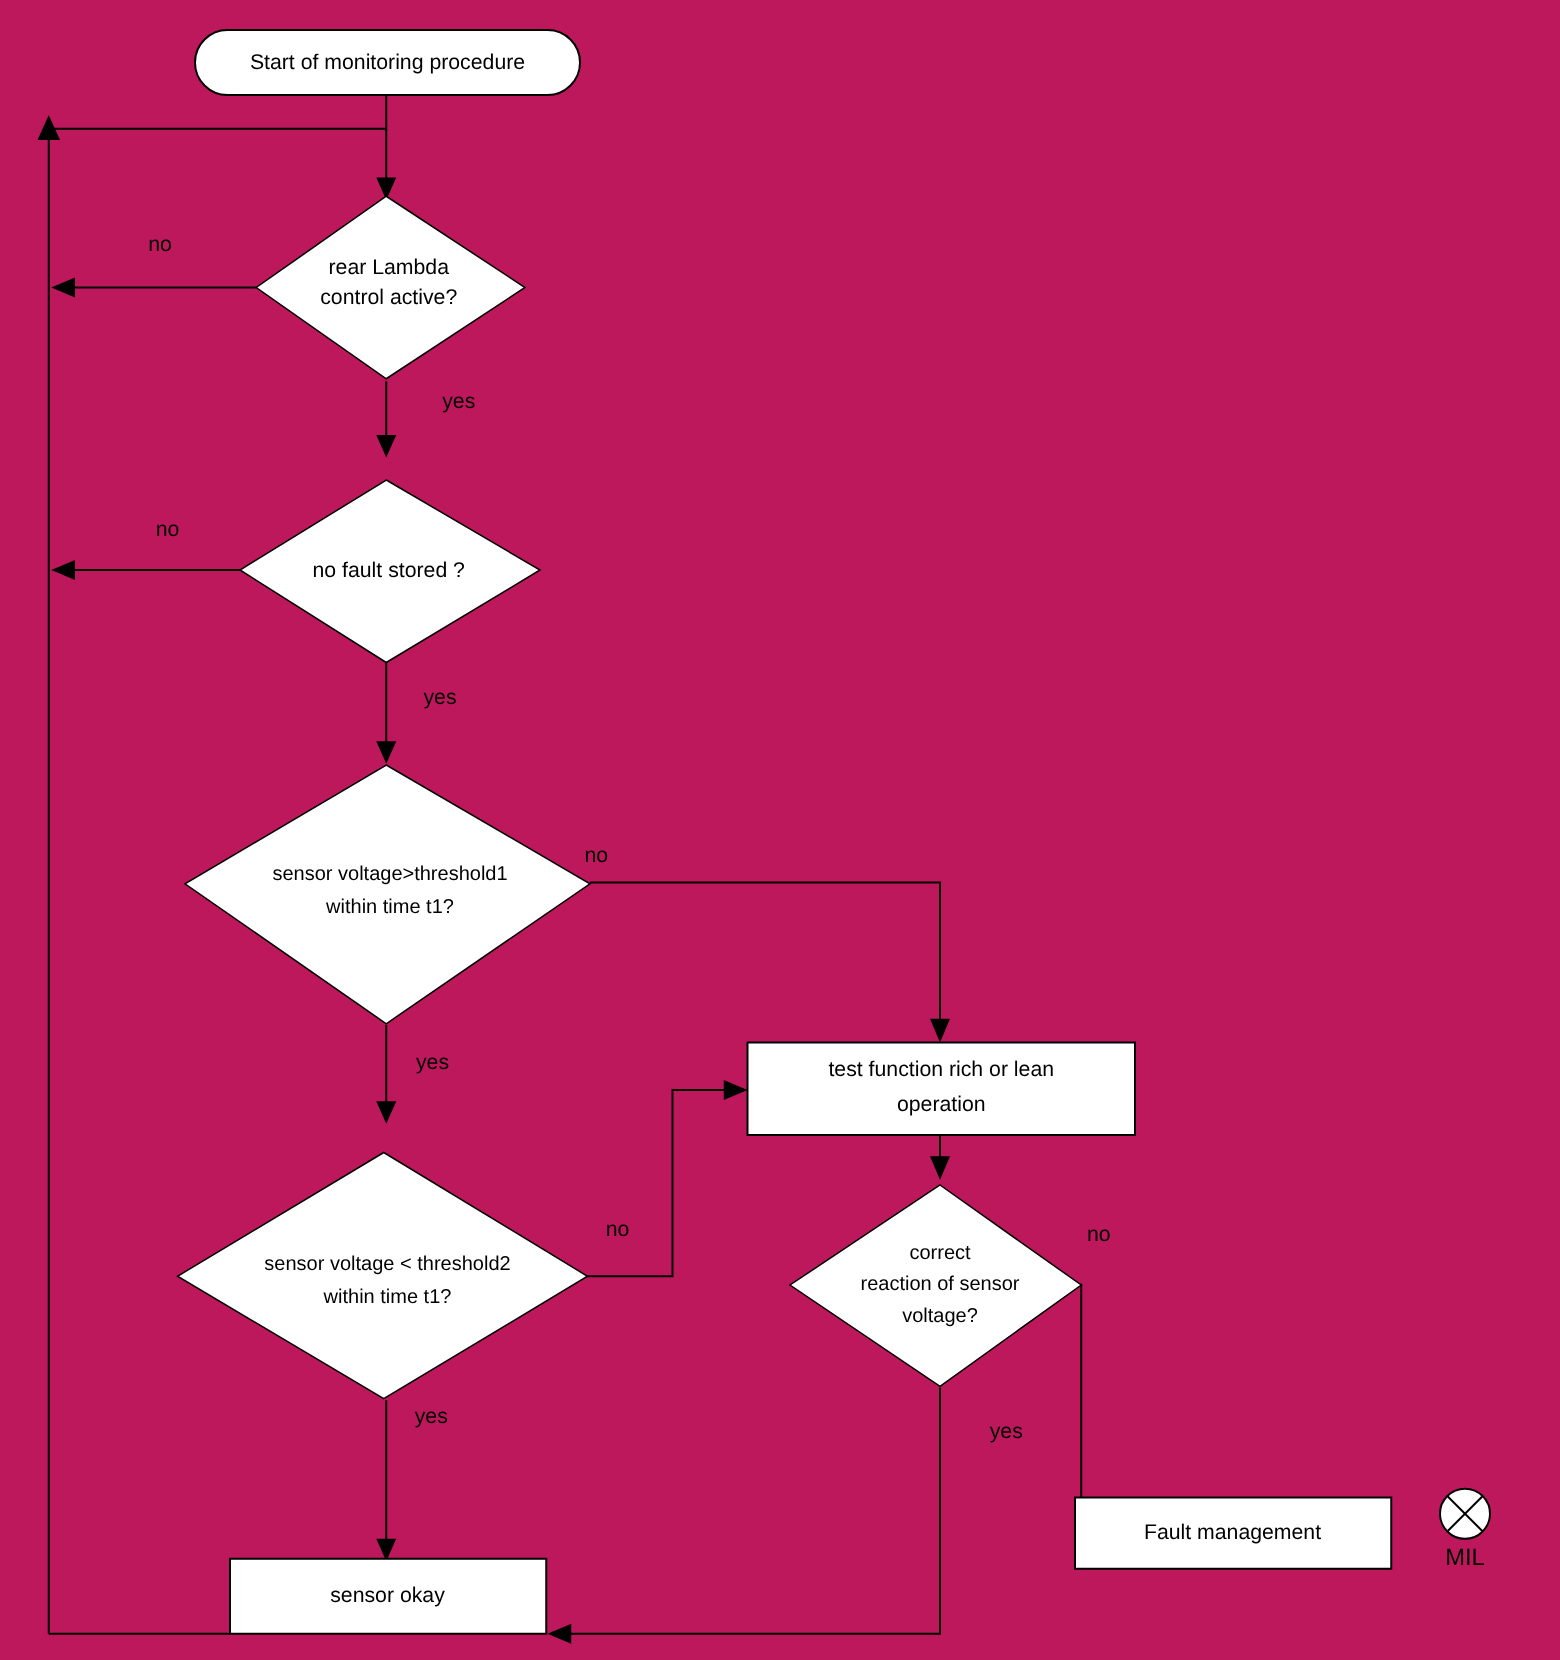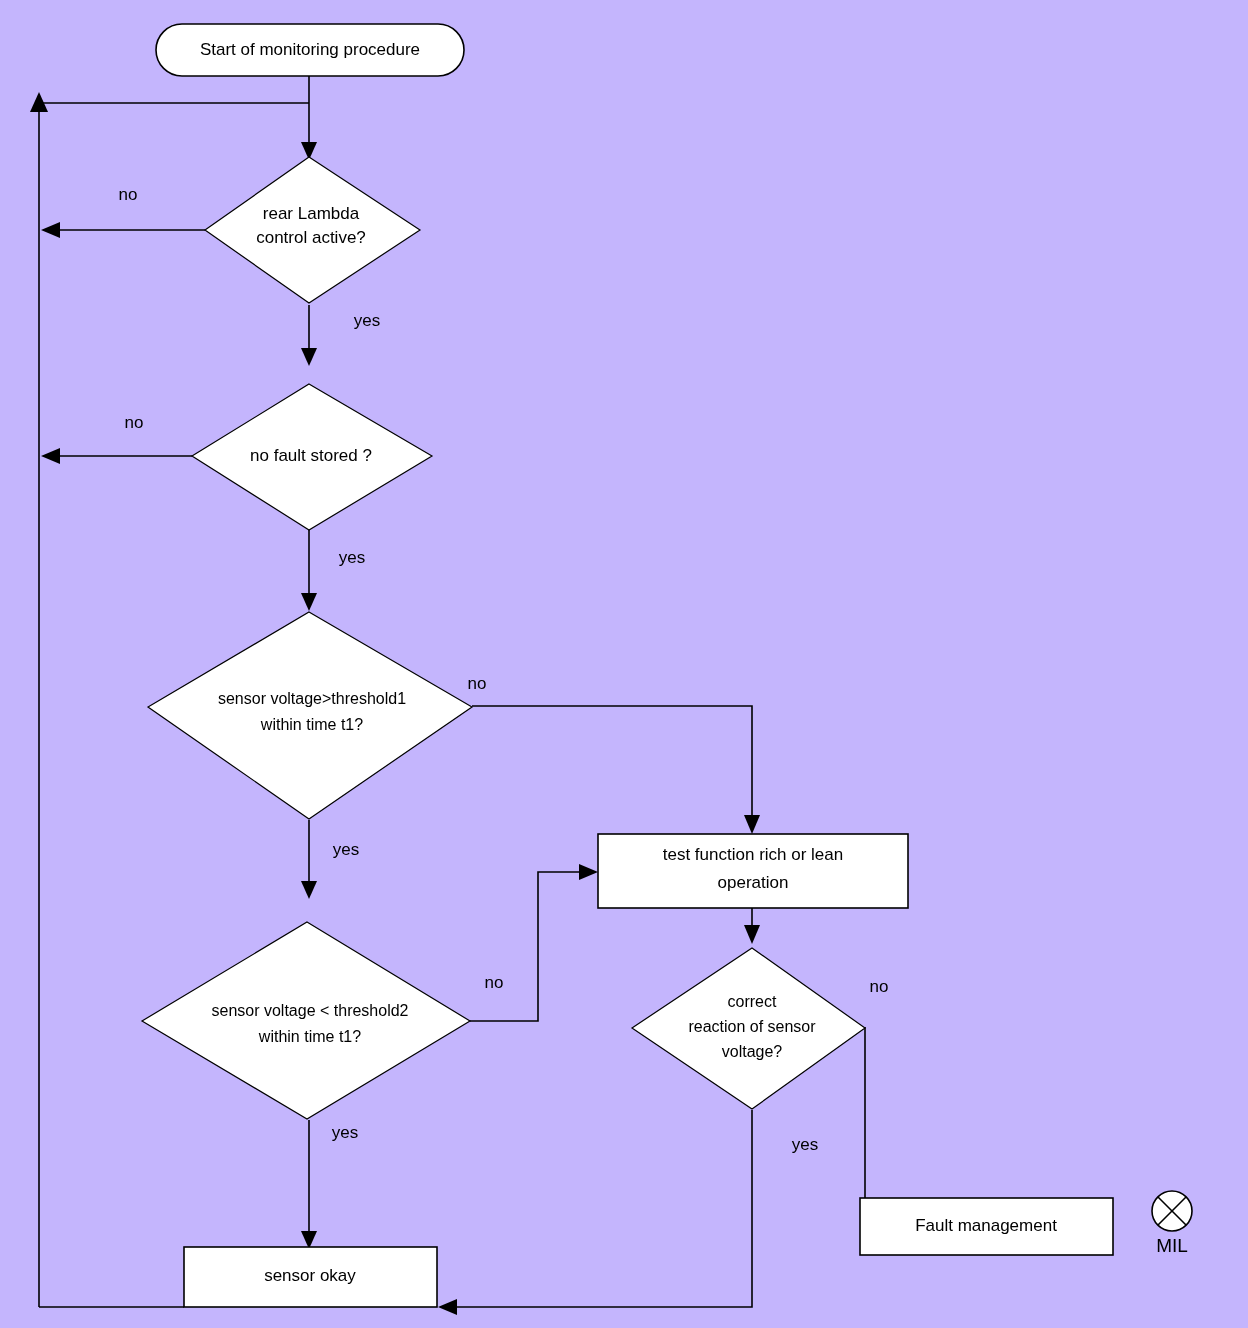--- a/index.html
+++ b/index.html
@@ -9,21 +9,21 @@
     background: #ffffff;
   }
   body {
     font-family: "Liberation Sans", sans-serif;
     color: #000000;
   }
   #canvas {
     position: relative;
     width: 1248px;
     height: 1328px;
-    background: #c4b5fd;
+    background: #be185d;
     overflow: hidden;
   }
   #flow-svg {
     position: absolute;
     left: 0;
     top: 0;
     width: 1248px;
     height: 1328px;
   }
   .shape-outline {

